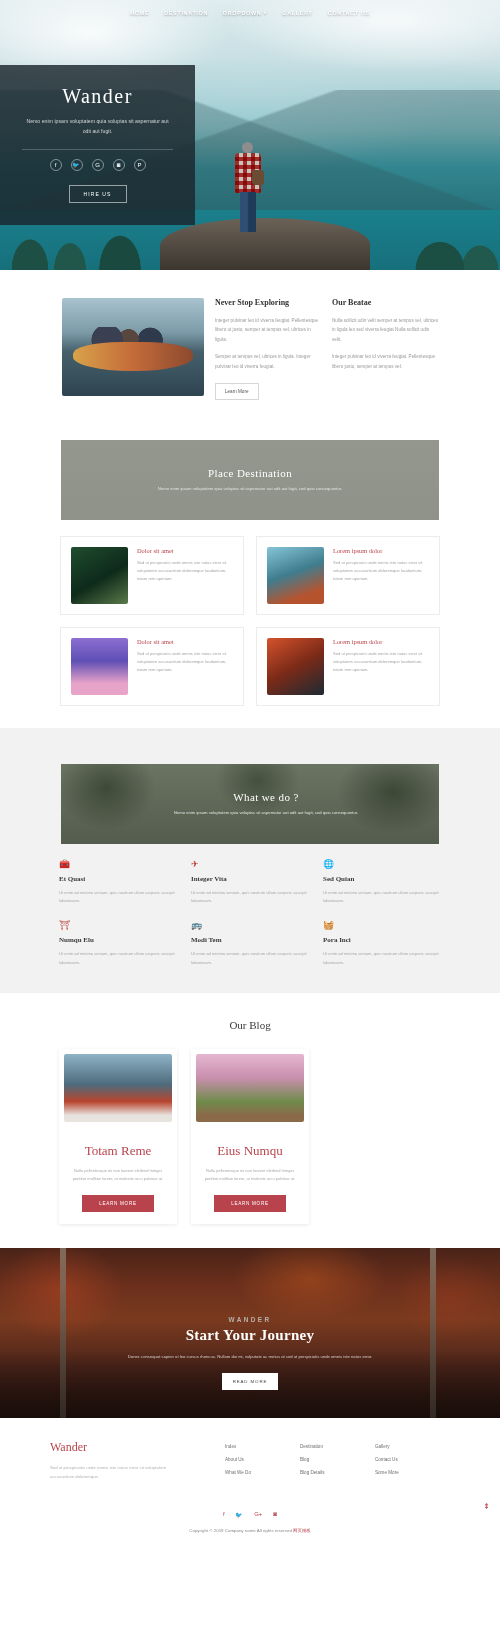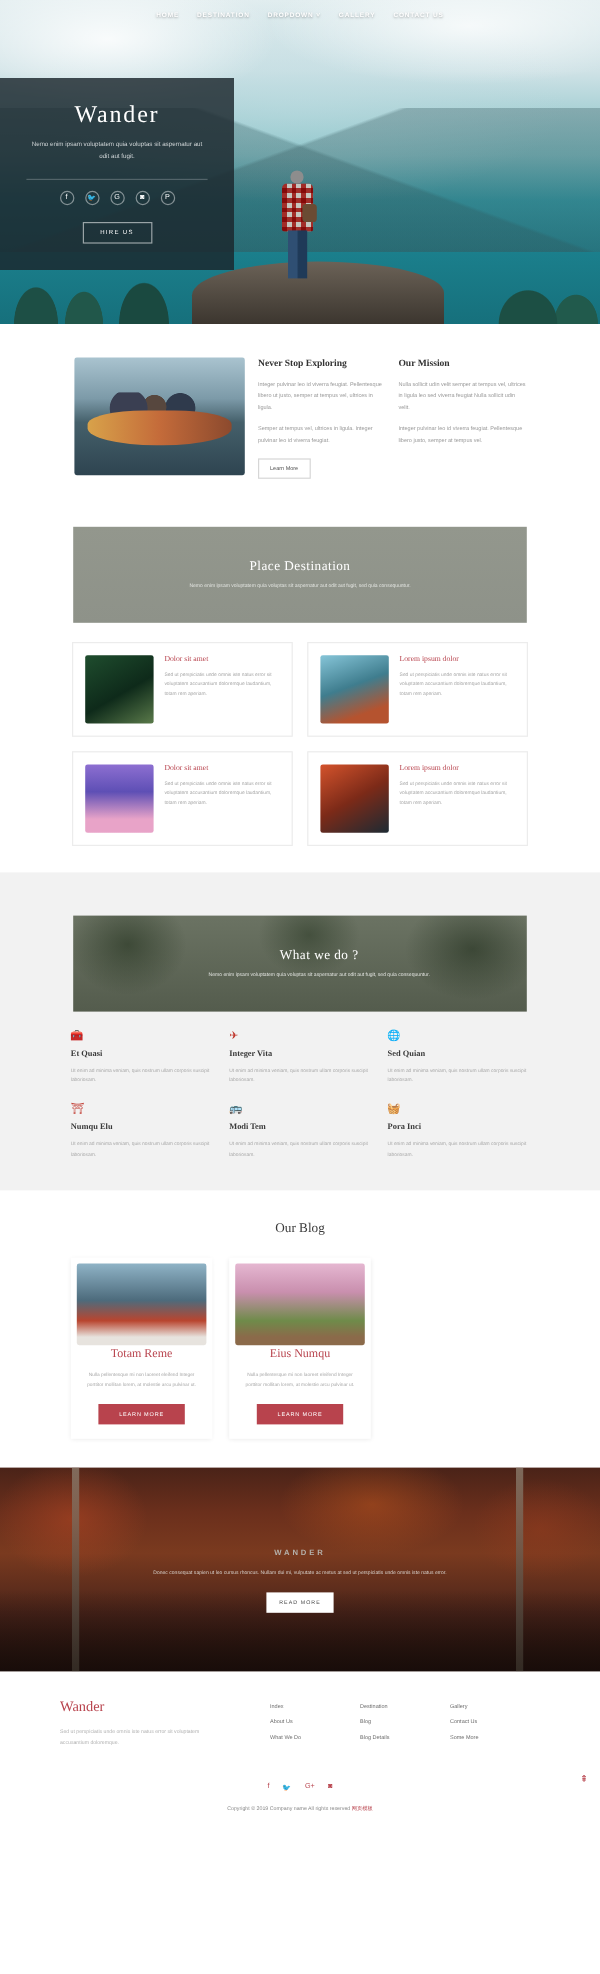--- a/index.html
+++ b/index.html
@@ -105,21 +105,21 @@
 
   
   .blog { padding:26px 0 24px; }
   .blog > h2 { text-align:center; font-size:11px; color:#3a3a3a; font-weight:normal; margin-bottom:18px; }
   .blog-grid { width:382px; margin:0 auto; display:grid; grid-template-columns:repeat(3,1fr); gap:14px; }
   .blog-card { background:#fff; box-shadow:0 1px 4px rgba(0,0,0,.09); padding:5px 5px 12px; }
   .blog-img { height:68px; border-radius:2px; }
   .b1 { background:linear-gradient(180deg,#8fb3c6,#4d6b7c 45%,#b9452f 70%,#e7e3de 90%); }
   .b2 { background:linear-gradient(180deg,#8aa6bd,#5a6f85 40%,#6b4a4f 75%); }
   .b3 { background:linear-gradient(180deg,#e5b7d1,#c98fae 35%,#6f8b4a 70%,#8b6a4a 90%); }
-  .blog-card h4 { text-align:center; font-size:10px; color:#b8434d; font-weight:normal; margin:2px 0 8px; }
+  .blog-card h4 { text-align:center; font-size:13px; color:#b8434d; font-weight:normal; margin:21px 0 8px; }
   .blog-card p { font-size:4px; line-height:2; color:#a8a8a8; text-align:center; padding:0 5px; }
   .btn-red { display:block; width:72px; margin:12px auto 0; background:#b8434d; color:#fff;
     text-align:center; font-size:4.6px; letter-spacing:.7px; padding:6px 0; text-transform:uppercase; }
 
   
   .cta { position:relative; height:170px; overflow:hidden;
     background:linear-gradient(180deg,#4a2318 0%,#6b2f1c 22%,#7a3a1f 42%,#4a241a 72%,#2a1610 100%); }
   .cta:before { content:""; position:absolute; inset:0;
     background:radial-gradient(ellipse 90px 70px at 12% 25%,rgba(180,70,35,.55),transparent 70%),
                radial-gradient(ellipse 110px 60px at 62% 18%,rgba(200,90,30,.45),transparent 70%),
@@ -188,21 +188,21 @@
 
 <section class="about">
   <div class="about-img"></div>
   <div class="about-col">
     <h3 class="serif">Never Stop Exploring</h3>
     <p>Integer pulvinar leo id viverra feugiat. Pellentesque libero ut justo, semper at tempus vel, ultrices in ligula.</p>
     <p>Semper at tempus vel, ultrices in ligula. Integer pulvinar leo id viverra feugiat.</p>
     <a class="btn-outline">Learn More</a>
   </div>
   <div class="about-col">
-    <h3 class="serif">Our Mission</h3>
+    <h3 class="serif">Our Beatae</h3>
     <p>Nulla sollicit udin velit semper at tempus vel, ultrices in ligula leo sed viverra feugiat Nulla sollicit udin velit.</p>
     <p>Integer pulvinar leo id viverra feugiat. Pellentesque libero justo, semper at tempus vel.</p>
   </div>
 </section>
 
 <section>
   <div class="section-banner banner-dest">
     <h2 class="serif">Place Destination</h2>
     <p>Nemo enim ipsam voluptatem quia voluptas sit aspernatur aut odit aut fugit, sed quia consequuntur.</p>
   </div>
@@ -293,20 +293,21 @@
       <a class="btn-red">LEARN MORE</a>
     </div>
   </div>
 </section>
 
 <section class="cta">
   <div class="cta-trunk" style="left:12%"></div>
   <div class="cta-trunk" style="left:86%"></div>
   <div class="cta-inner">
     <div class="cta-kicker">WANDER</div>
+    <h2 class="serif">Start Your Journey</h2>
     <p>Donec consequat sapien ut leo cursus rhoncus. Nullam dui mi, vulputate ac metus at sed ut perspiciatis unde omnis iste natus error.</p>
     <a class="btn-white">READ MORE</a>
   </div>
 </section>
 
 <div class="foot-wrap">
 <footer>
   <div class="foot-top">
     <div class="foot-brand">
       <h3 class="serif">Wander</h3>

